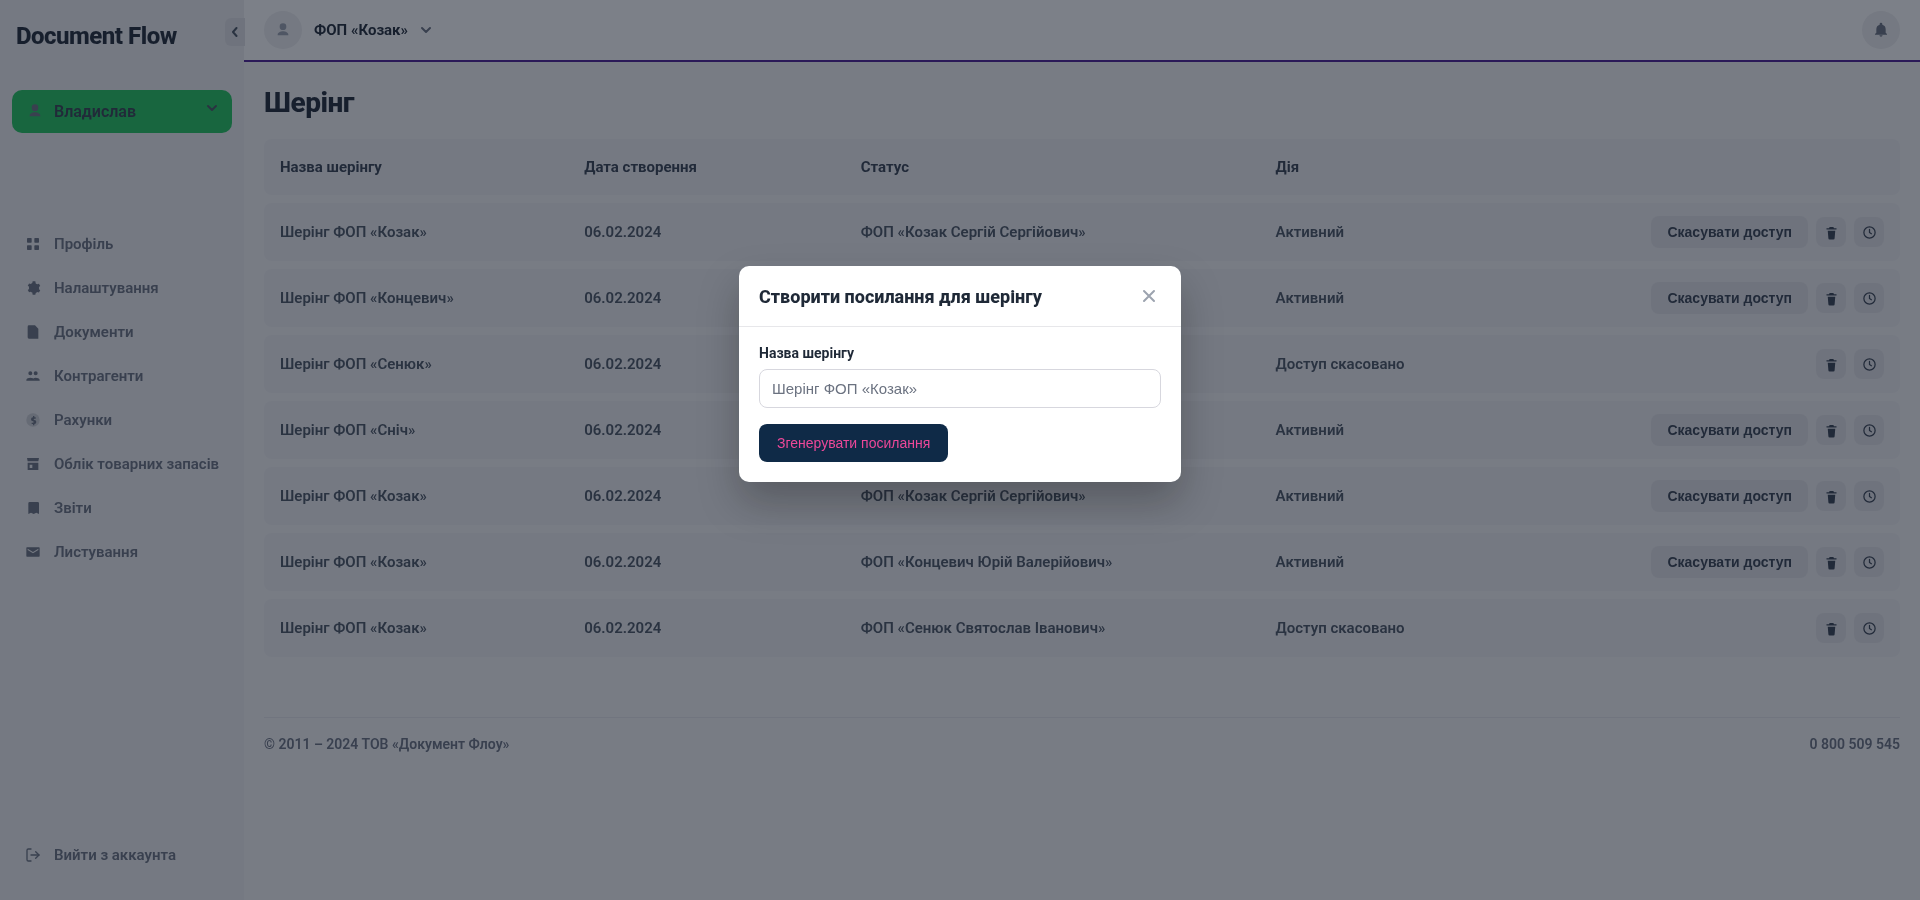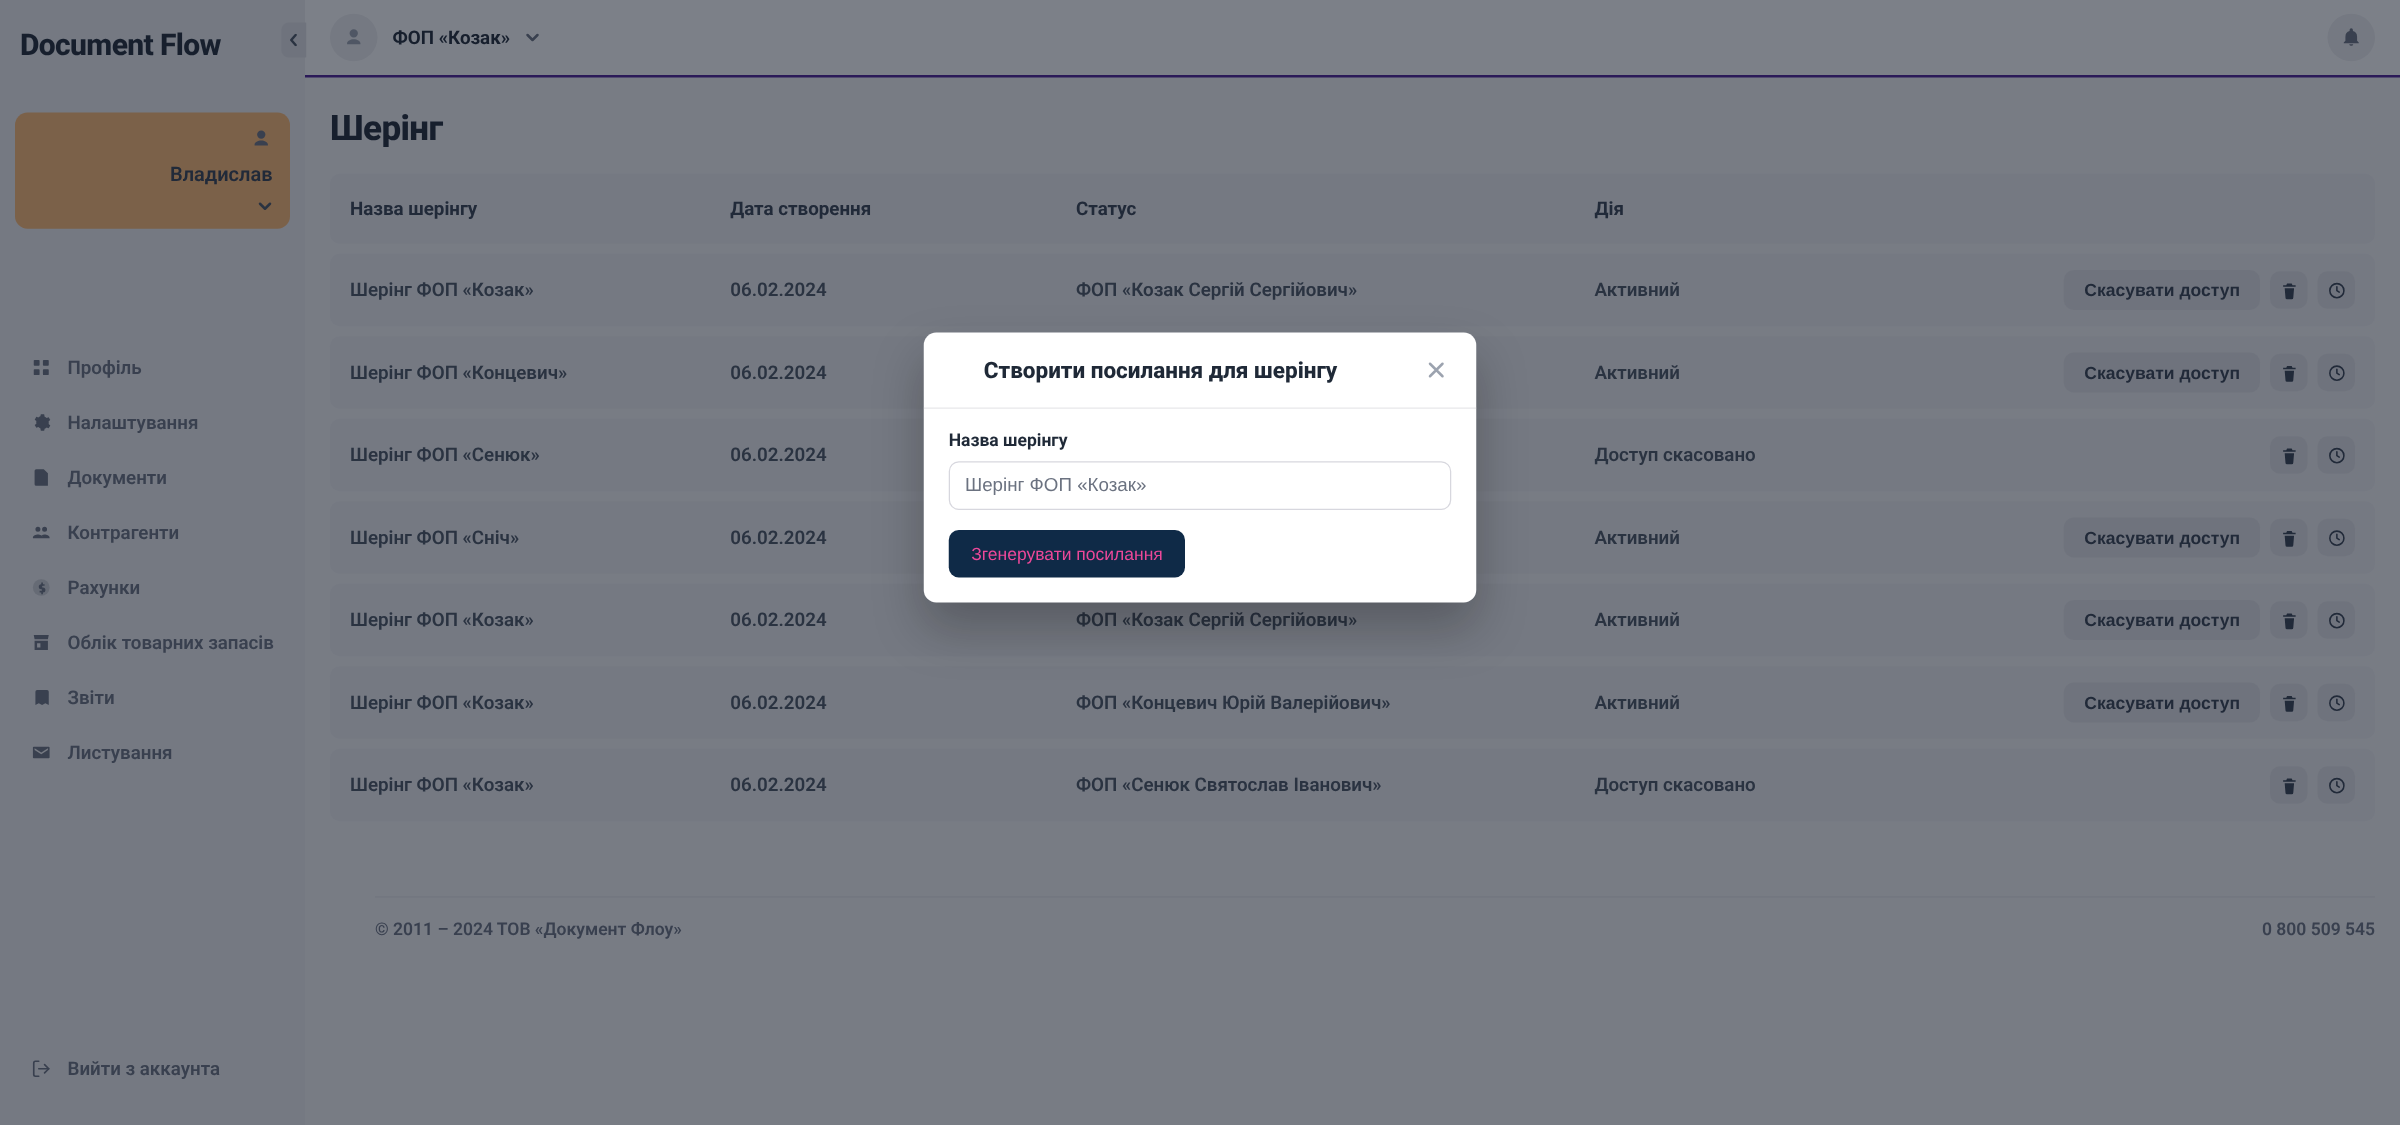--- a/index.html
+++ b/index.html
@@ -37,30 +37,29 @@
     border: none;
     border-radius: 6px 0 0 6px;
     display: flex;
     align-items: center;
     justify-content: center;
     color: #4b5563;
     cursor: pointer;
   }
   .user-switch {
     margin: 12px 12px 0 12px;
-    background: #fdba74;
+    background: #22c55e;
     border-radius: 10px;
     padding: 12px 14px;
     display: flex;
-    align-items: flex-end;
+    align-items: flex-start;
     gap: 10px;
     cursor: pointer;
     color: #374151;
     font-weight: 600;
-    flex-direction: column;
   }
   .user-switch .chev { margin-left: auto; color: #4b5563; }
   .nav {
     margin-top: 80px;
     display: flex;
     flex-direction: column;
     gap: 2px;
     padding: 0 12px;
   }
   .nav-item {
@@ -163,42 +162,42 @@
     background: #e3e3e7;
     border: none; border-radius: 8px;
     display: inline-flex; align-items: center; justify-content: center;
     color: #374151; cursor: pointer;
   }
   .footer {
     display: flex; align-items: center; justify-content: space-between;
     border-top: 1px solid #e7e7ea;
     padding: 18px 0 20px 0;
     margin-top: 60px;
-    color: #6b7280; font-size: 14px; font-weight: 600; margin-left: 36px;
+    color: #6b7280; font-size: 14px; font-weight: 600;
   }
   
   .overlay {
     position: fixed; inset: 0;
     background: rgba(17,24,39,0.55);
     display: flex; align-items: flex-start; justify-content: center;
     padding-top: 266px;
   }
   .modal {
     width: 442px;
     background: #fff;
     border-radius: 10px;
     box-shadow: 0 20px 40px rgba(0,0,0,0.25);
     overflow: hidden;
   }
   .modal-head {
     display: flex; align-items: center; justify-content: space-between;
     padding: 18px 20px;
     border-bottom: 1px solid #e7e7ea;
   }
-  .modal-title { font-size: 18px; font-weight: 800; margin-left: 28px; }
+  .modal-title { font-size: 18px; font-weight: 800; }
   .modal-close {
     border: none; background: transparent; cursor: pointer;
     color: #9ca3af; font-size: 16px;
     width: 24px; height: 24px;
     display: inline-flex; align-items: center; justify-content: center;
   }
   .modal-body { padding: 18px 20px 20px 20px; }
   .field-label { font-size: 14px; font-weight: 700; color: #1f2937; margin-bottom: 8px; display: block; }
   .text-input {
     width: 100%;

